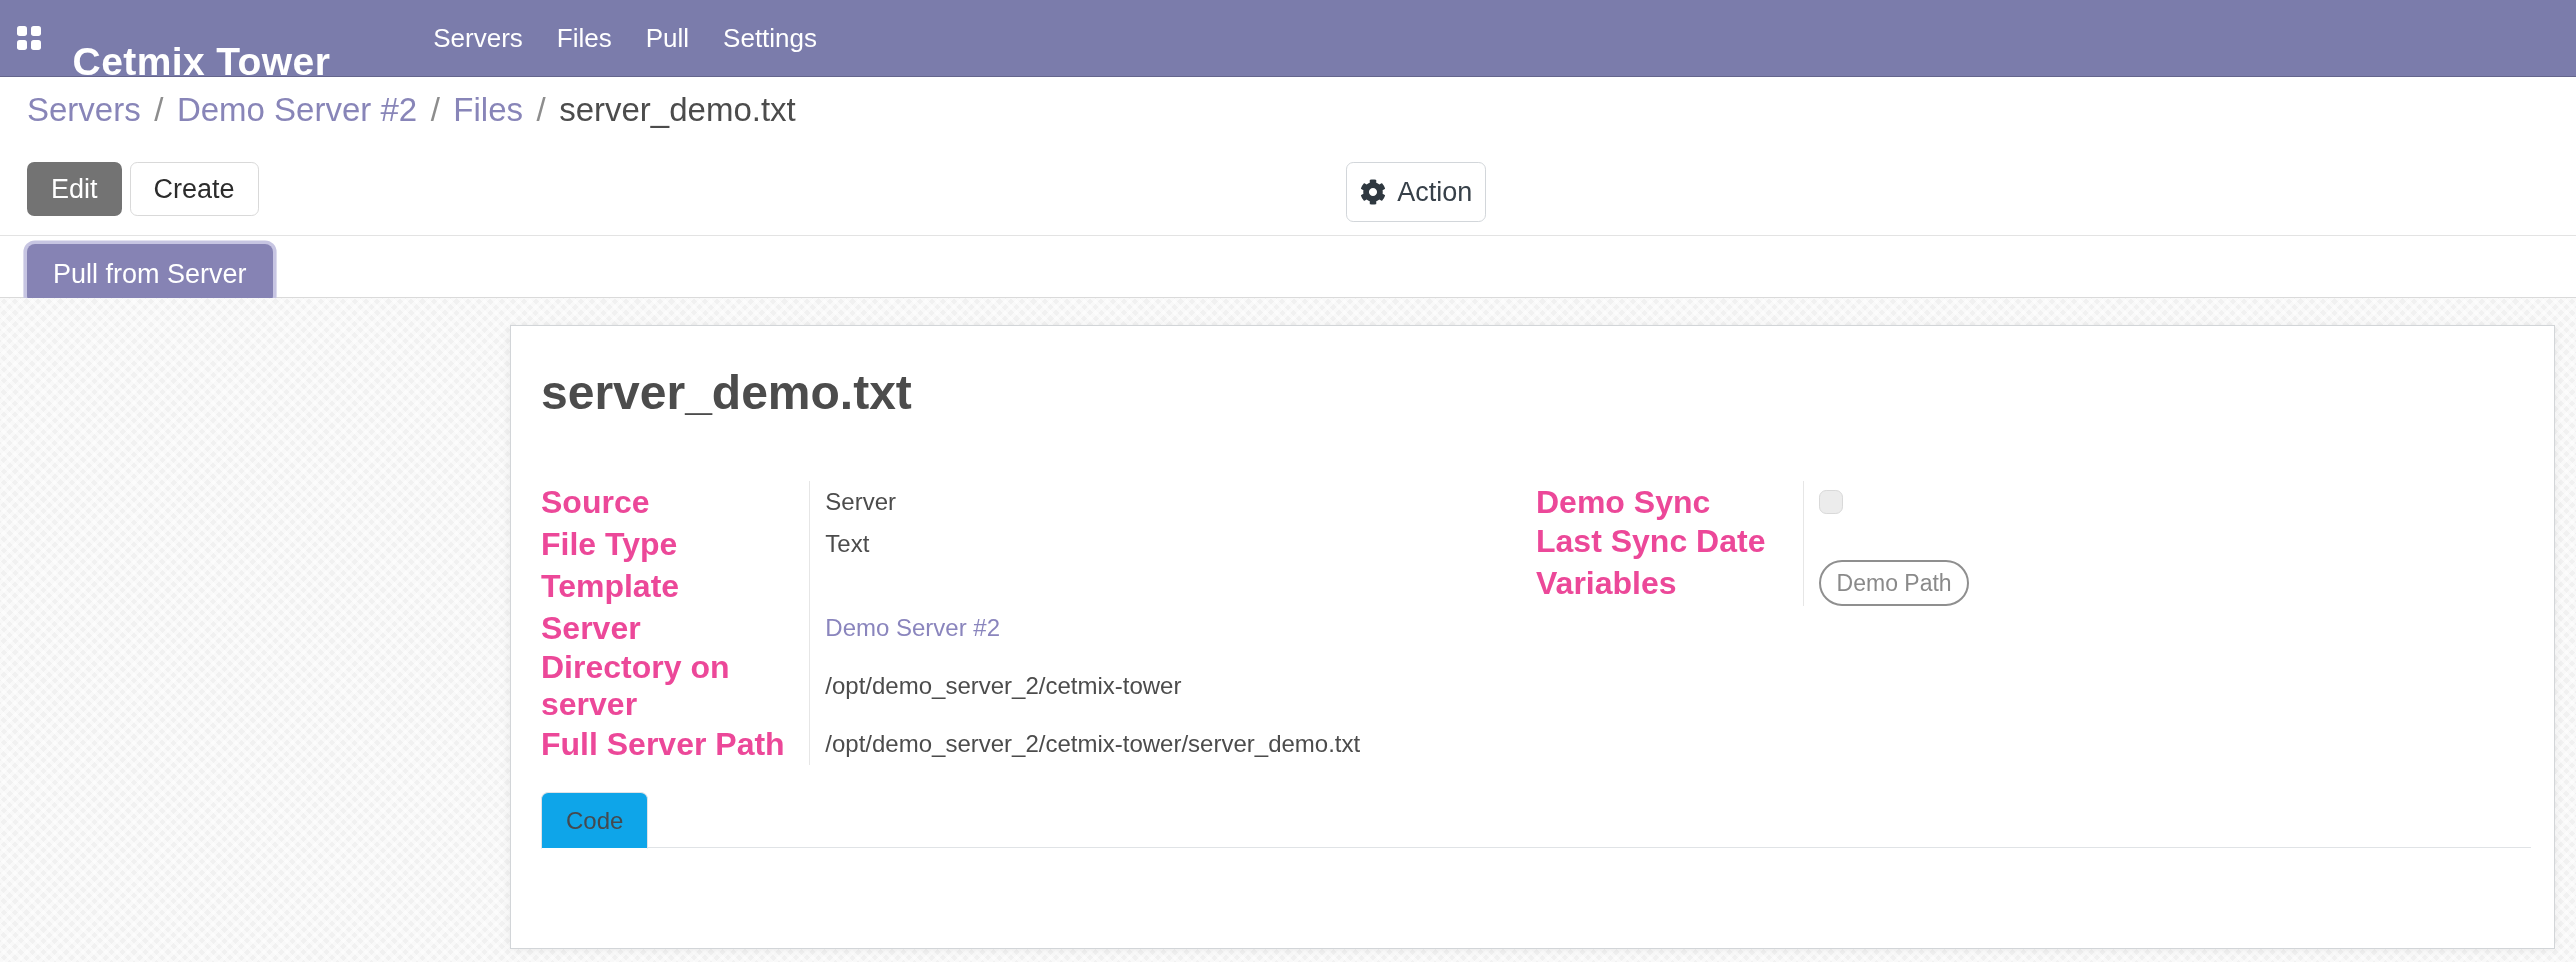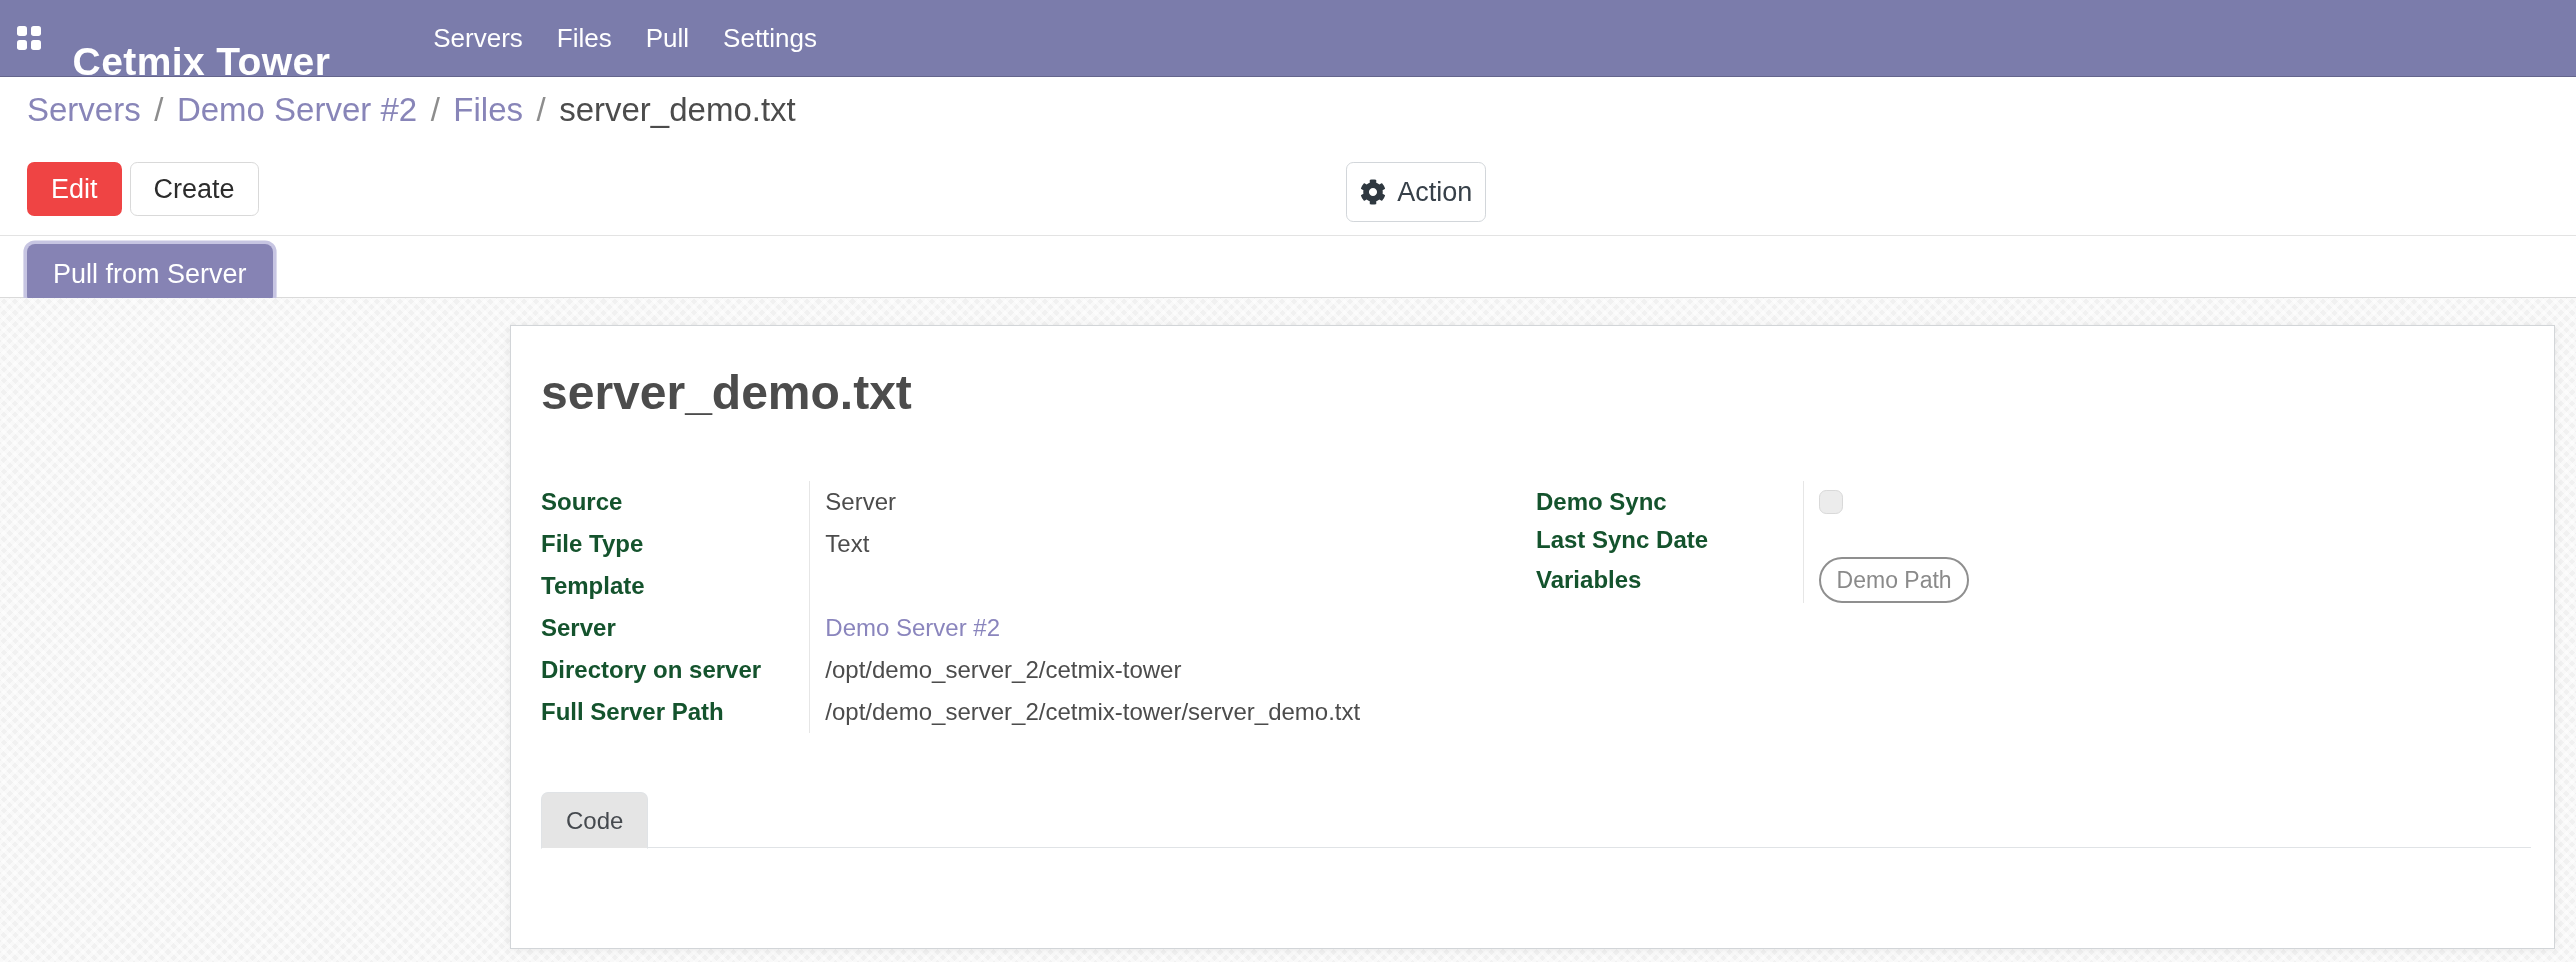--- a/index.html
+++ b/index.html
@@ -24,21 +24,21 @@
                    background:#fff; border-bottom:0.9px solid #e3e3e3; }
   .breadcrumb { position:absolute; left:27px; top:14.4px; font-size:33px;
                 display:flex; align-items:center; white-space:nowrap; }
   .crumb-link { color:#8885b8; cursor:pointer; }
   .crumb-sep { color:#8d8d8d; padding:0 13.5px; }
   .crumb-current { color:#4c4c4c; }
   .btn-row { position:absolute; left:27px; top:85px; display:flex; gap:8px; }
   .btn { height:54px; padding:0 23px; font-size:27px; border-radius:7.2px;
          display:inline-flex; align-items:center; justify-content:center;
          cursor:pointer; border:0.9px solid transparent; white-space:nowrap; }
-  .btn-primary { background:#ef4444; color:#fff;text-align:right; }
+  .btn-primary { background:#737373; color:#fff;text-align:right; }
   .btn-secondary { background:#fff; border-color:#d9d9d9; color:#2c2c2c; }
   .action-btn { position:absolute; left:1346px; top:85px; width:140px; height:60px;
                 background:#fff; border:0.9px solid #d2d6da; border-radius:7.2px;
                 color:#374049; font-size:27px; display:flex; align-items:center;
                 justify-content:center; gap:11.7px; cursor:pointer; }
   .gear-svg { width:26px; height:26px; fill:#2f3840; }
 
   
   .statusbar { position:absolute; top:236px; left:0; right:0; height:62px;
                background:#fff; border-bottom:0.9px solid #dadada; }
@@ -58,37 +58,37 @@
   .sheet { position:absolute; left:510px; top:27px; width:2045px; height:624px;
            background:#fff; border:1.8px solid #d2d5d8;
            box-shadow:0 0.9px 9px rgba(0,0,0,.07); }
   .sheet-title { position:absolute; left:30px; top:39px; font-size:48px;
                  font-weight:700; color:#4c4c4c; }
 
   .groups { position:absolute; left:30px; top:155px; right:23px; display:flex; }
   .group { width:50%; }
   .field-row { display:flex; align-items:stretch; min-height:42px; }
   .field-row.compact { min-height:34px; }
-  .field-label { width:268px; flex:0 0 268px; font-weight:700; color:#14532d;
-                 font-size:24px; display:flex; align-items:center; }
+  .field-label { width:268px; flex:0 0 268px; font-weight:700; color:#ec4899;
+                 font-size:32px; display:flex; align-items:center; }
   .group-right .field-label { flex-basis:267px; width:267px; }
   .field-value { flex:1; border-left:1.8px solid #e6e6e6; padding-left:15.3px;
                  font-size:24px; color:#4c4c4c; display:flex; align-items:center; }
   .field-link { color:#8a85bd; cursor:pointer; }
   .checkbox { width:24px; height:24px; border-radius:7.2px; background:#ececec;
               border:1.8px solid #d9d9d9; }
   .tag-pill { display:inline-flex; align-items:center; height:46px; padding:0 15.3px;
               border:2.7px solid #8f8f8f; border-radius:897px; color:#8a8a8a;
               font-size:23px; background:#fff; }
 
   
   .notebook { position:absolute; left:30px; right:23px; top:466px; }
   .tab-bar { display:flex; border-bottom:1.8px solid #e0e3e6; }
   .tab { height:57px; padding:0 24px; display:flex; align-items:center;
-         font-size:24px; color:#45494e; cursor:pointer; background:#e5e5e5;
+         font-size:24px; color:#45494e; cursor:pointer; background:#0ea5e9;
          border:1.8px solid #e0e3e6; border-bottom:1.8px solid #fff;
          border-radius:7.2px 7.2px 0 0; margin-bottom:-1.8px; }
 </style>
 </head>
 <body>
 
 <div class="navbar">
   <div class="apps-icon">
     <span></span>
       <span></span>

